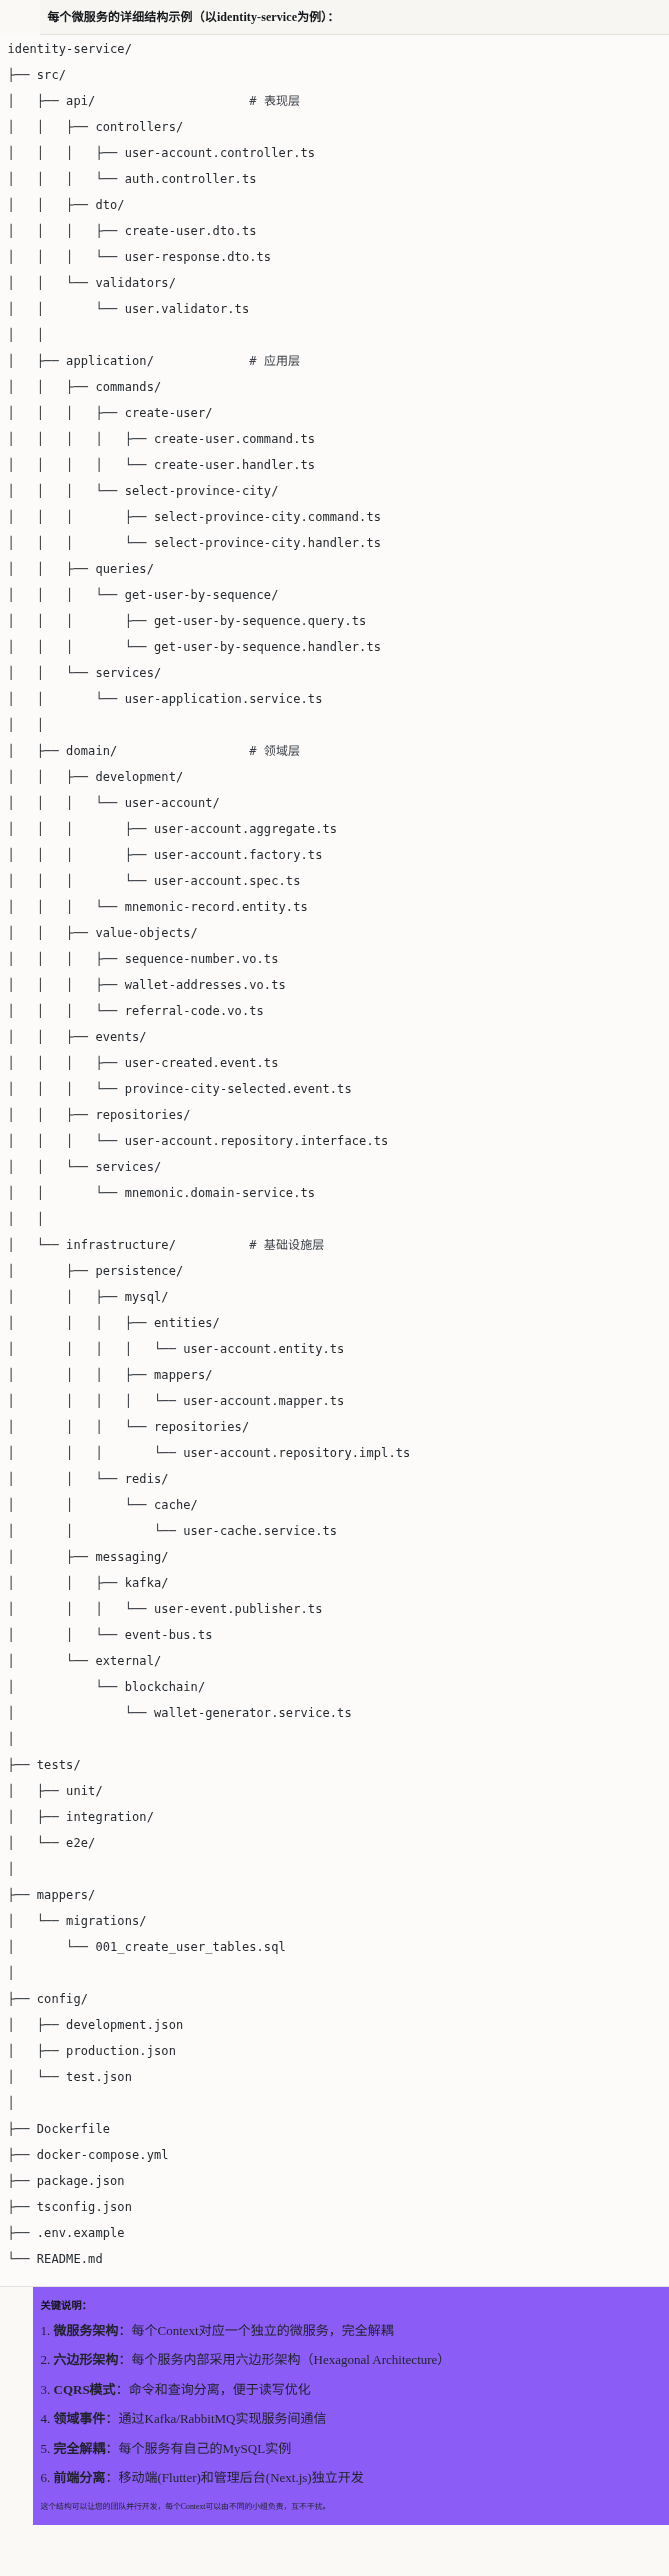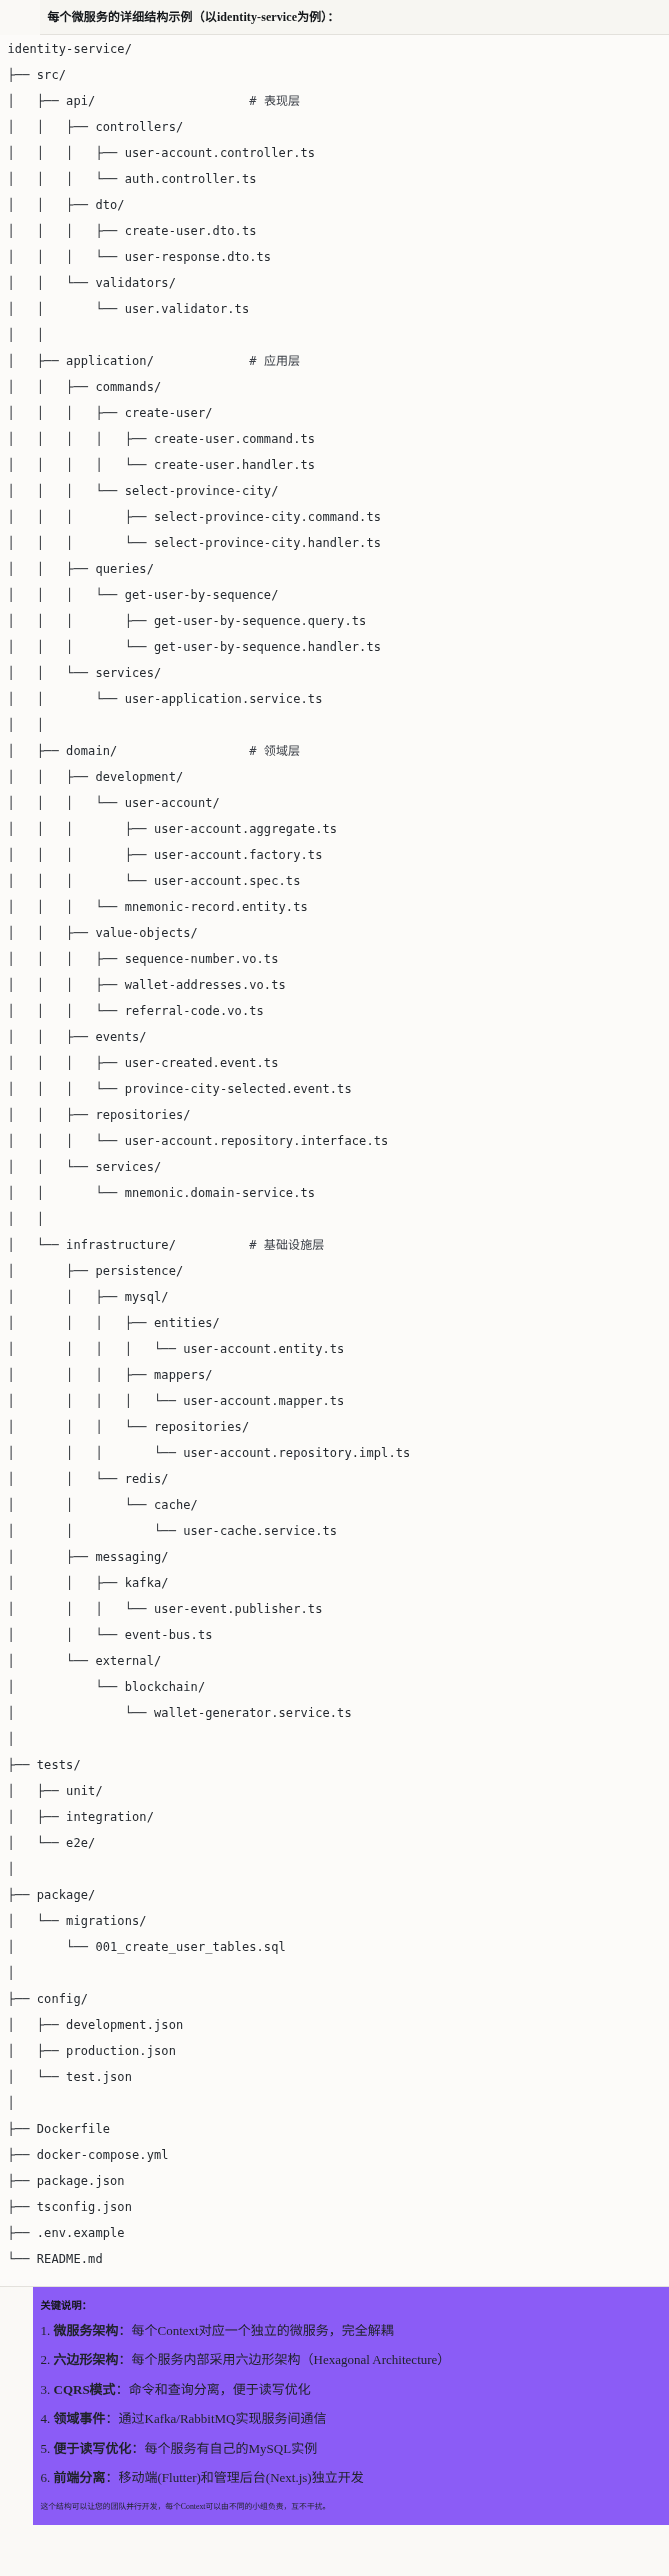--- a/index.html
+++ b/index.html
@@ -176,21 +176,21 @@
 <span class="tree-line"><span class="ln-path">│       │   └── event-bus.ts</span></span>
 <span class="tree-line"><span class="ln-path">│       └── external/</span></span>
 <span class="tree-line"><span class="ln-path">│           └── blockchain/</span></span>
 <span class="tree-line"><span class="ln-path">│               └── wallet-generator.service.ts</span></span>
 <span class="tree-line"><span class="ln-path">│</span></span>
 <span class="tree-line"><span class="ln-path">├── tests/</span></span>
 <span class="tree-line"><span class="ln-path">│   ├── unit/</span></span>
 <span class="tree-line"><span class="ln-path">│   ├── integration/</span></span>
 <span class="tree-line"><span class="ln-path">│   └── e2e/</span></span>
 <span class="tree-line"><span class="ln-path">│</span></span>
-<span class="tree-line"><span class="ln-path">├── package/</span></span>
+<span class="tree-line"><span class="ln-path">├── mappers/</span></span>
 <span class="tree-line"><span class="ln-path">│   └── migrations/</span></span>
 <span class="tree-line"><span class="ln-path">│       └── 001_create_user_tables.sql</span></span>
 <span class="tree-line"><span class="ln-path">│</span></span>
 <span class="tree-line"><span class="ln-path">├── config/</span></span>
 <span class="tree-line"><span class="ln-path">│   ├── development.json</span></span>
 <span class="tree-line"><span class="ln-path">│   ├── production.json</span></span>
 <span class="tree-line"><span class="ln-path">│   └── test.json</span></span>
 <span class="tree-line"><span class="ln-path">│</span></span>
 <span class="tree-line"><span class="ln-path">├── Dockerfile</span></span>
 <span class="tree-line"><span class="ln-path">├── docker-compose.yml</span></span>
@@ -201,20 +201,20 @@
 </pre>
   </section>
 
   <section class="notes">
     <h2 class="notes-title">关键说明：</h2>
     <div id="notes-list">
         <p class="note-item"><span class="note-num">1.</span> <span class="note-label">微服务架构</span><span class="note-sep">：</span><span class="note-text">每个Context对应一个独立的微服务，完全解耦</span></p>
         <p class="note-item"><span class="note-num">2.</span> <span class="note-label">六边形架构</span><span class="note-sep">：</span><span class="note-text">每个服务内部采用六边形架构（Hexagonal Architecture）</span></p>
         <p class="note-item"><span class="note-num">3.</span> <span class="note-label">CQRS模式</span><span class="note-sep">：</span><span class="note-text">命令和查询分离，便于读写优化</span></p>
         <p class="note-item"><span class="note-num">4.</span> <span class="note-label">领域事件</span><span class="note-sep">：</span><span class="note-text">通过Kafka/RabbitMQ实现服务间通信</span></p>
-        <p class="note-item"><span class="note-num">5.</span> <span class="note-label">便于读写优化</span><span class="note-sep">：</span><span class="note-text">每个服务有自己的MySQL实例</span></p>
+        <p class="note-item"><span class="note-num">5.</span> <span class="note-label">完全解耦</span><span class="note-sep">：</span><span class="note-text">每个服务有自己的MySQL实例</span></p>
         <p class="note-item"><span class="note-num">6.</span> <span class="note-label">前端分离</span><span class="note-sep">：</span><span class="note-text">移动端(Flutter)和管理后台(Next.js)独立开发</span></p>
       </div>
     <p class="closing">这个结构可以让您的团队并行开发，每个Context可以由不同的小组负责，互不干扰。</p>
   </section>
 
 </div>
 
 
 </body></html>

